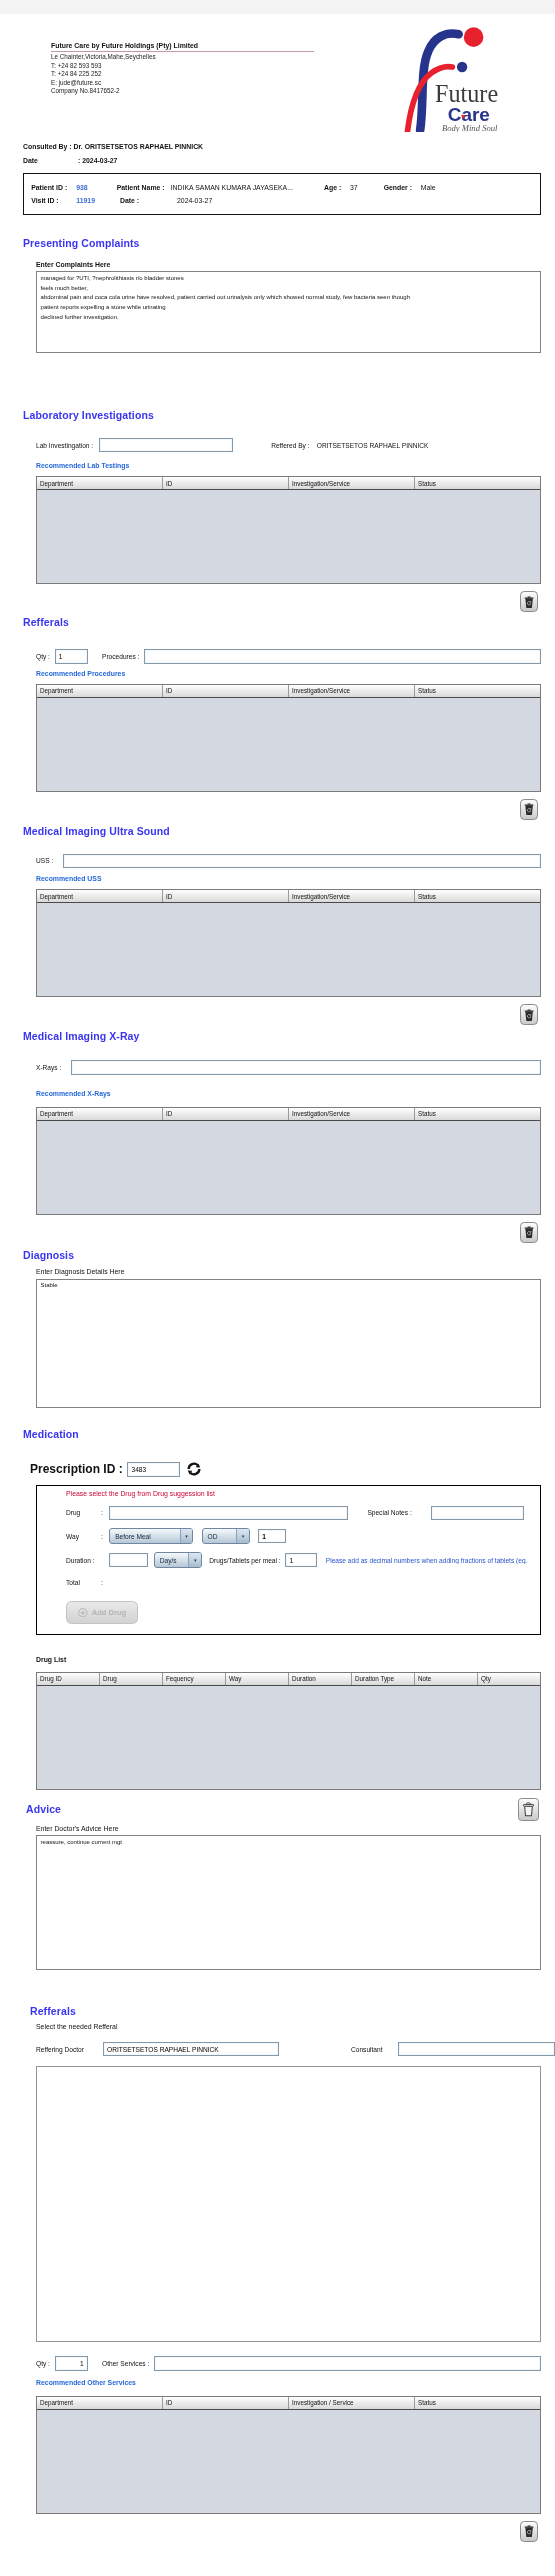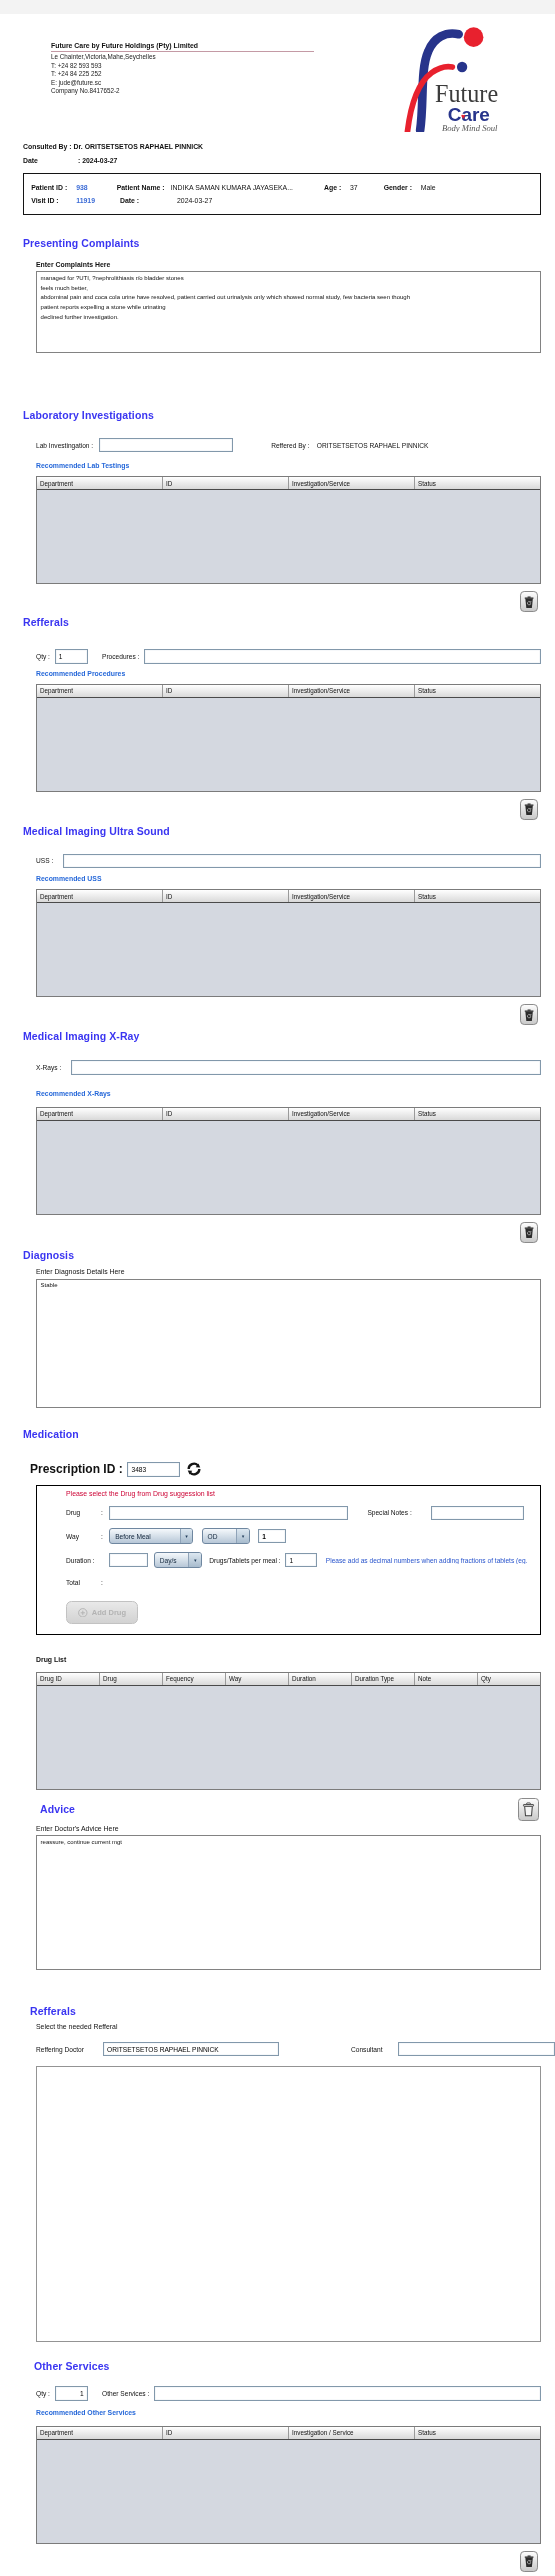--- a/index.html
+++ b/index.html
@@ -366,21 +366,21 @@
         <div class="th-cell">Way</div>
         <div class="th-cell">Duration</div>
         <div class="th-cell">Duration Type</div>
         <div class="th-cell">Note</div>
         <div class="th-cell">Qty</div>
       </div>
     <div class="tbody tall"></div>
   </div>
 
   <div class="advice-head">
-    <div class="h-section" style="margin-left:40px;">Advice</div>
+    <div class="h-section" style="margin-left:26px;">Advice</div>
     <button class="trash-btn light">
       <svg width="13" height="15" viewBox="0 0 22 25">
         <path d="M4.5 7 h13 l-1.4 16 h-10.2 Z" fill="#f4f4f4" stroke="#3d3d3d" stroke-width="1.7"></path>
         <rect x="2.5" y="4" width="17" height="2.8" rx="0.6" fill="#fff" stroke="#3d3d3d" stroke-width="1.5"></rect>
         <rect x="8" y="1.4" width="6" height="2.6" rx="0.6" fill="#fff" stroke="#3d3d3d" stroke-width="1.5"></rect>
       </svg>
     </button>
   </div>
   <div class="sub-label" style="margin-top:3.6px;">Enter Doctor's Advice Here</div>
   <textarea class="ta-advice" style="">reassure, continue current mgt</textarea>
@@ -388,21 +388,20 @@
   <div class="h-section" style="margin-top:35px; margin-left:30px;">Refferals</div>
   <div class="sub-label" style="margin-top:6px;">Select the needed Refferal</div>
   <div class="refer-row">
     <span class="d-lbl">Reffering Doctor</span>
     <input class="txt doc" value="ORITSETSETOS RAPHAEL PINNICK" style="">
     <span class="c-lbl">Consultant</span>
     <input class="txt cons" style="">
   </div>
   <div class="white-box"></div>
 
-  <div class="h-section" style="margin-top:18px; margin-left:34px;">Other Services</div>
   <div class="row qty-row" style="margin-top:14.3px;">
     <span>Qty :</span>
     <input class="txt qty-input qty-right" value="1" style="">
     <span class="mid-label">Other Services :</span>
     <input class="txt grow-input" style="">
   </div>
   <div style="margin-top:8.4px;"><span class="reco-link">Recommended Other Services</span></div>
   <div class="etable" style="margin-top:9.6px;">
     <div class="thead">
         <div class="th-cell">Department</div>

